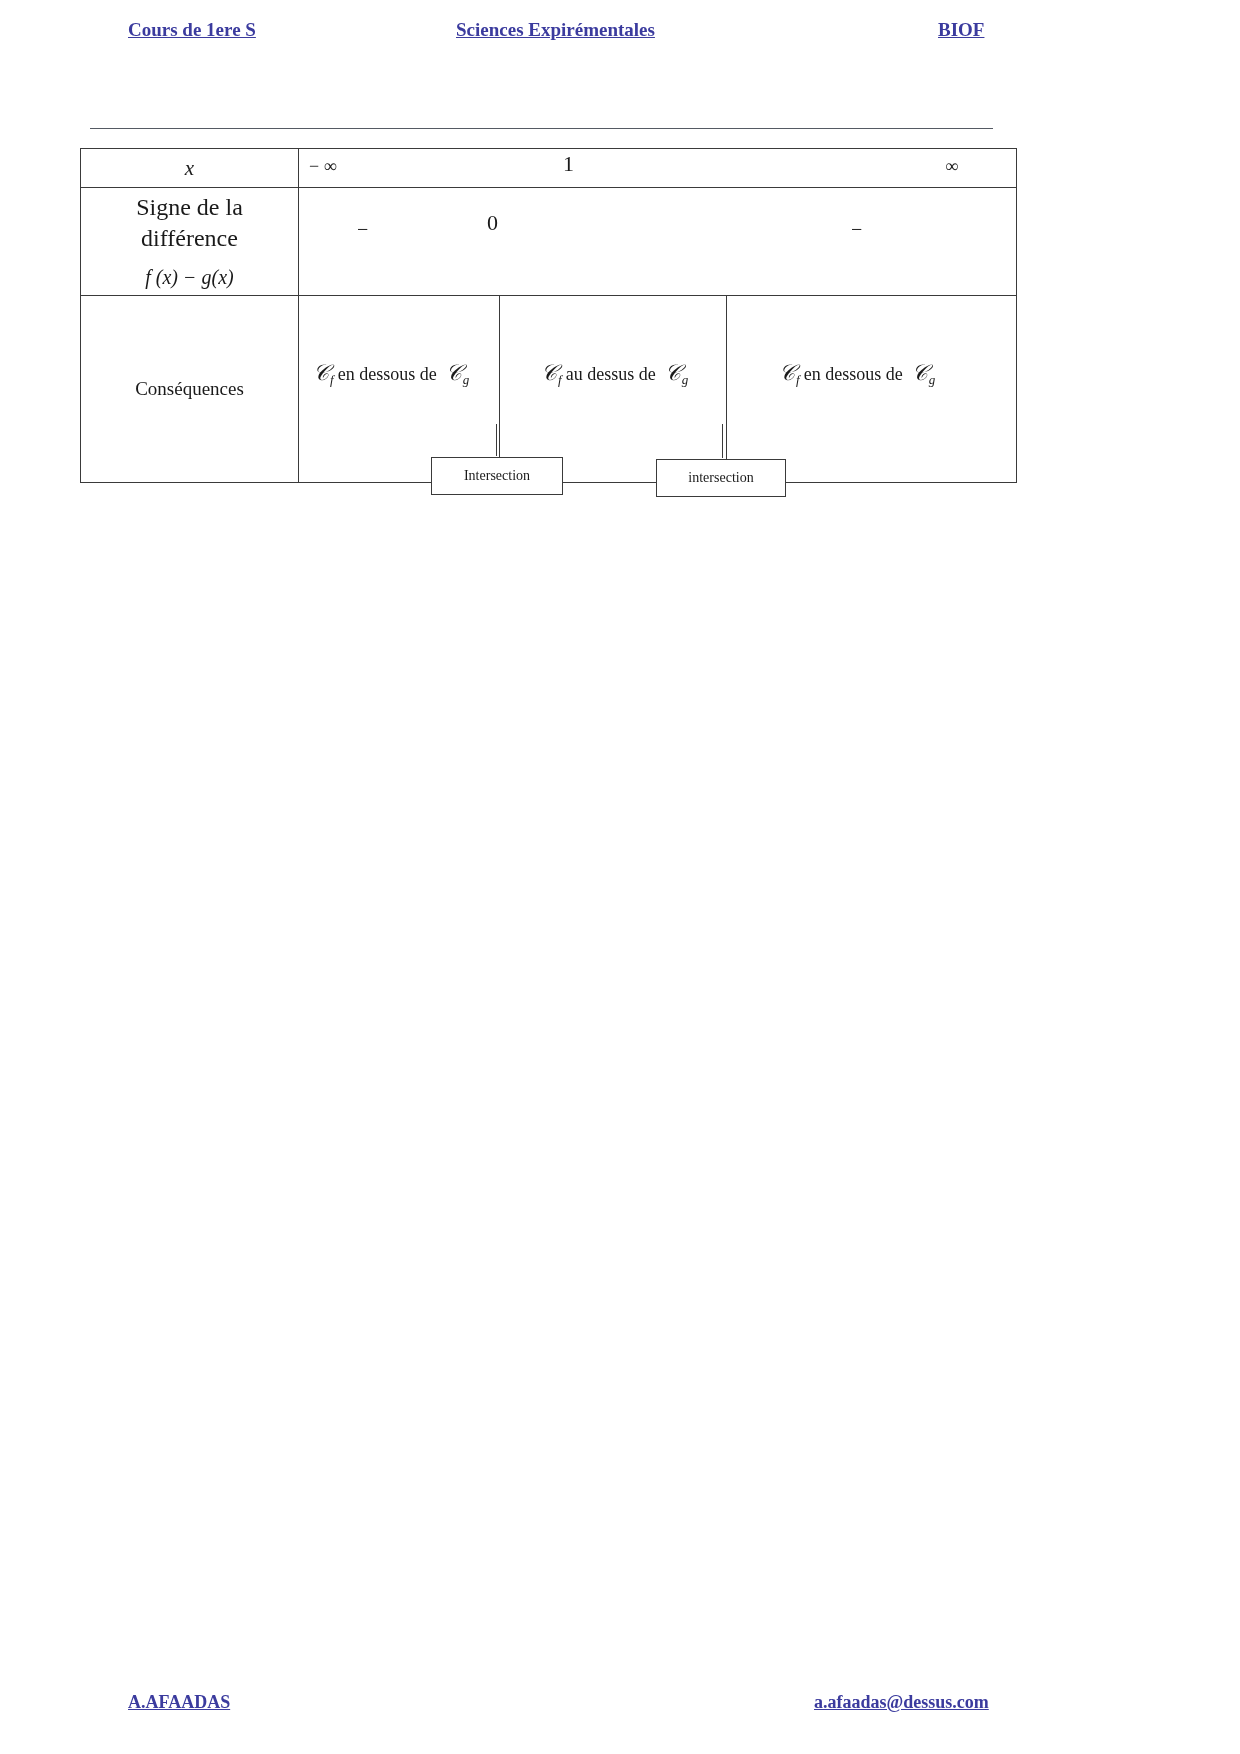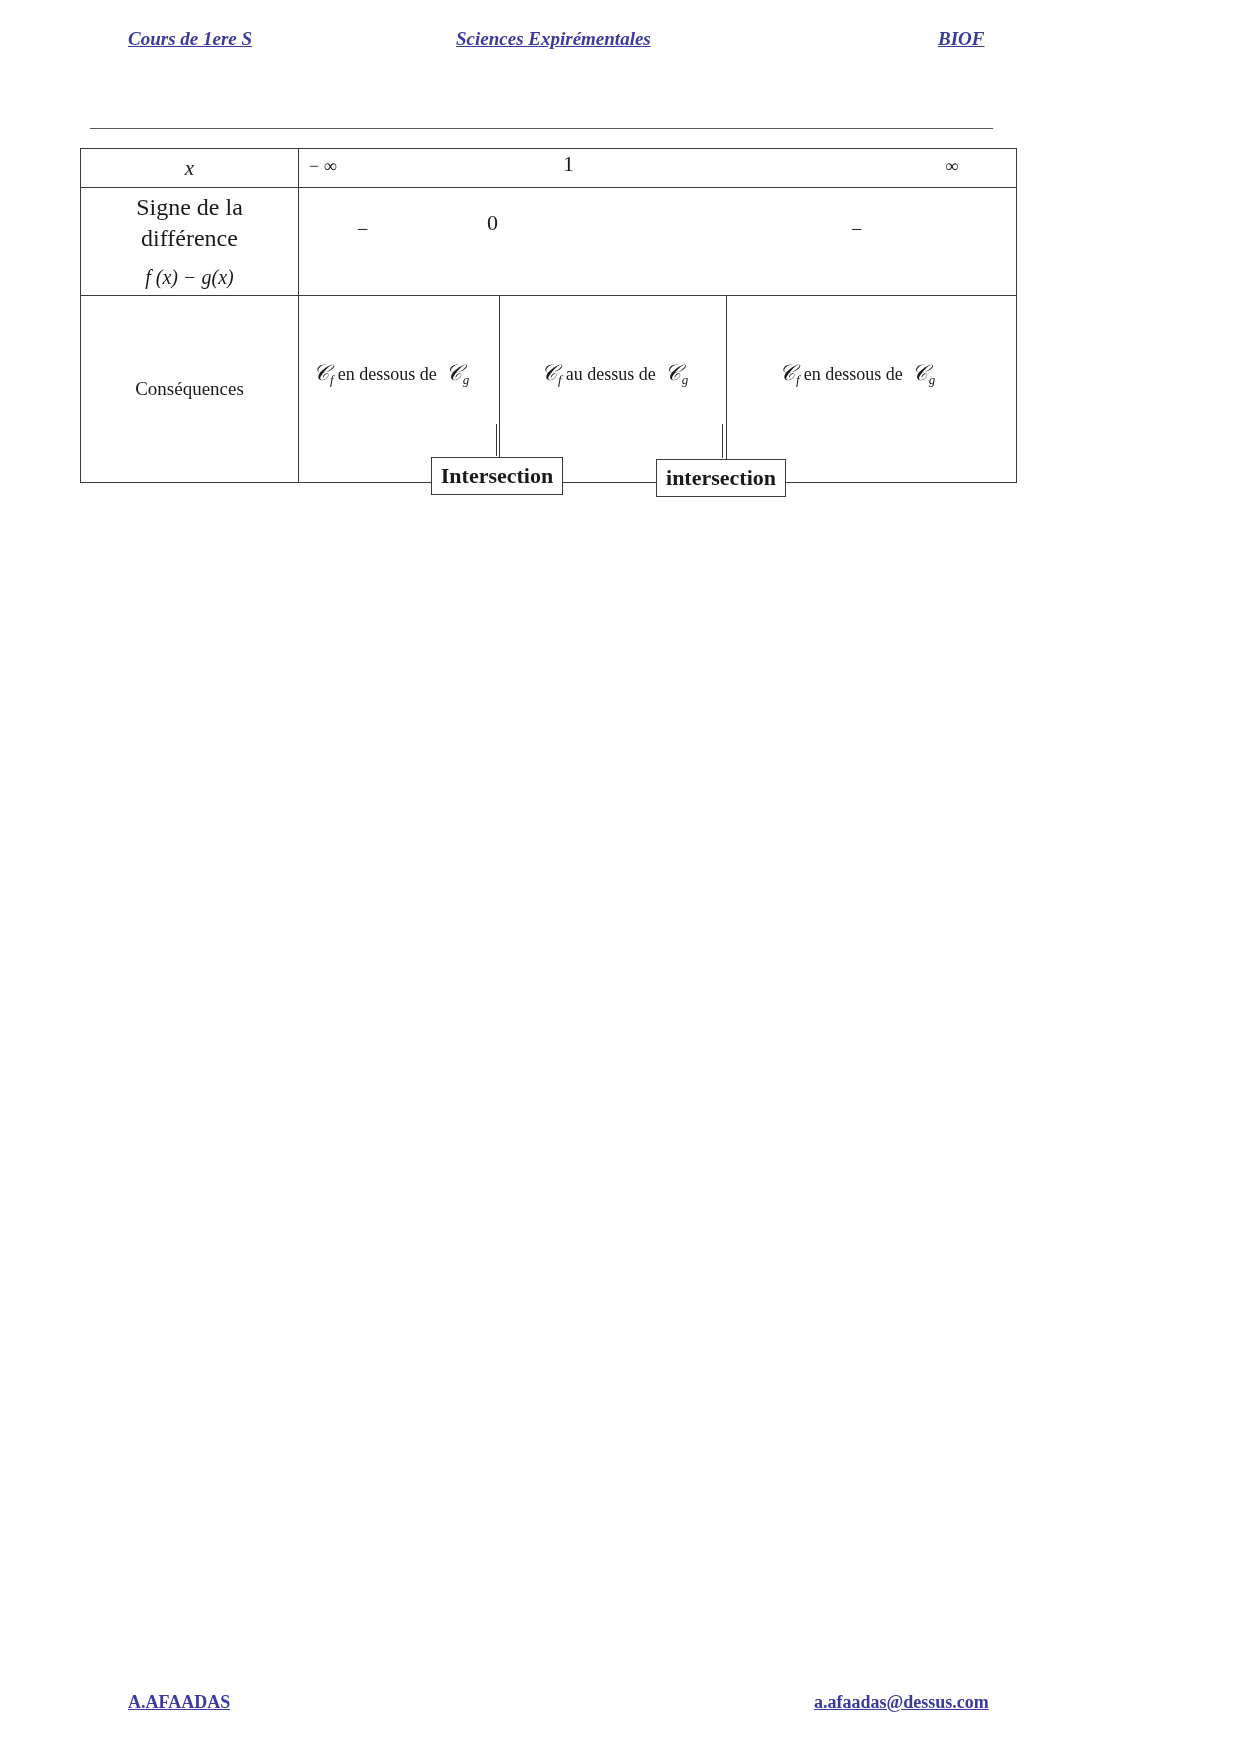--- a/index.html
+++ b/index.html
@@ -12,25 +12,24 @@
     height: 1754px;
     position: relative;
     font-family: "Liberation Serif", "DejaVu Serif", serif;
     color: #1a1a1a;
     overflow: hidden;
   }
 
   
   .page-header {
     position: absolute;
-    top: 28px;
+    top: 19px;
     left: 0;
     width: 1116px;
     height: 34px;
-    font-style: italic;
   }
   .hdr-link {
     position: absolute;
     font-family: "Liberation Serif", "DejaVu Serif", serif;
     font-weight: bold;
     font-size: 19px;
     color: #3b3b9e;
     text-decoration: underline;
     white-space: nowrap;
   }
@@ -159,26 +158,25 @@
     width: 1px;
     background: #3a3a3a;
   }
   .conn-1 { left: 496px; top: 424px; height: 32px; }
   .conn-2 { left: 722px; top: 424px; height: 34px; }
 
   .callout {
     position: absolute;
     border: 1px solid #3a3a3a;
     background: #ffffff;
-    font-size: 22px;
+    font-size: 14px;
     text-align: center;
     line-height: 36px;
     height: 36px;
     white-space: nowrap;
-    font-weight: bold;
   }
   .callout-1 { left: 431px; top: 457px; width: 130px; }
   .callout-2 { left: 656px; top: 459px; width: 128px; }
 
   
   .page-footer {
     position: absolute;
     bottom: 34px;
     left: 0;
     width: 1024px;

